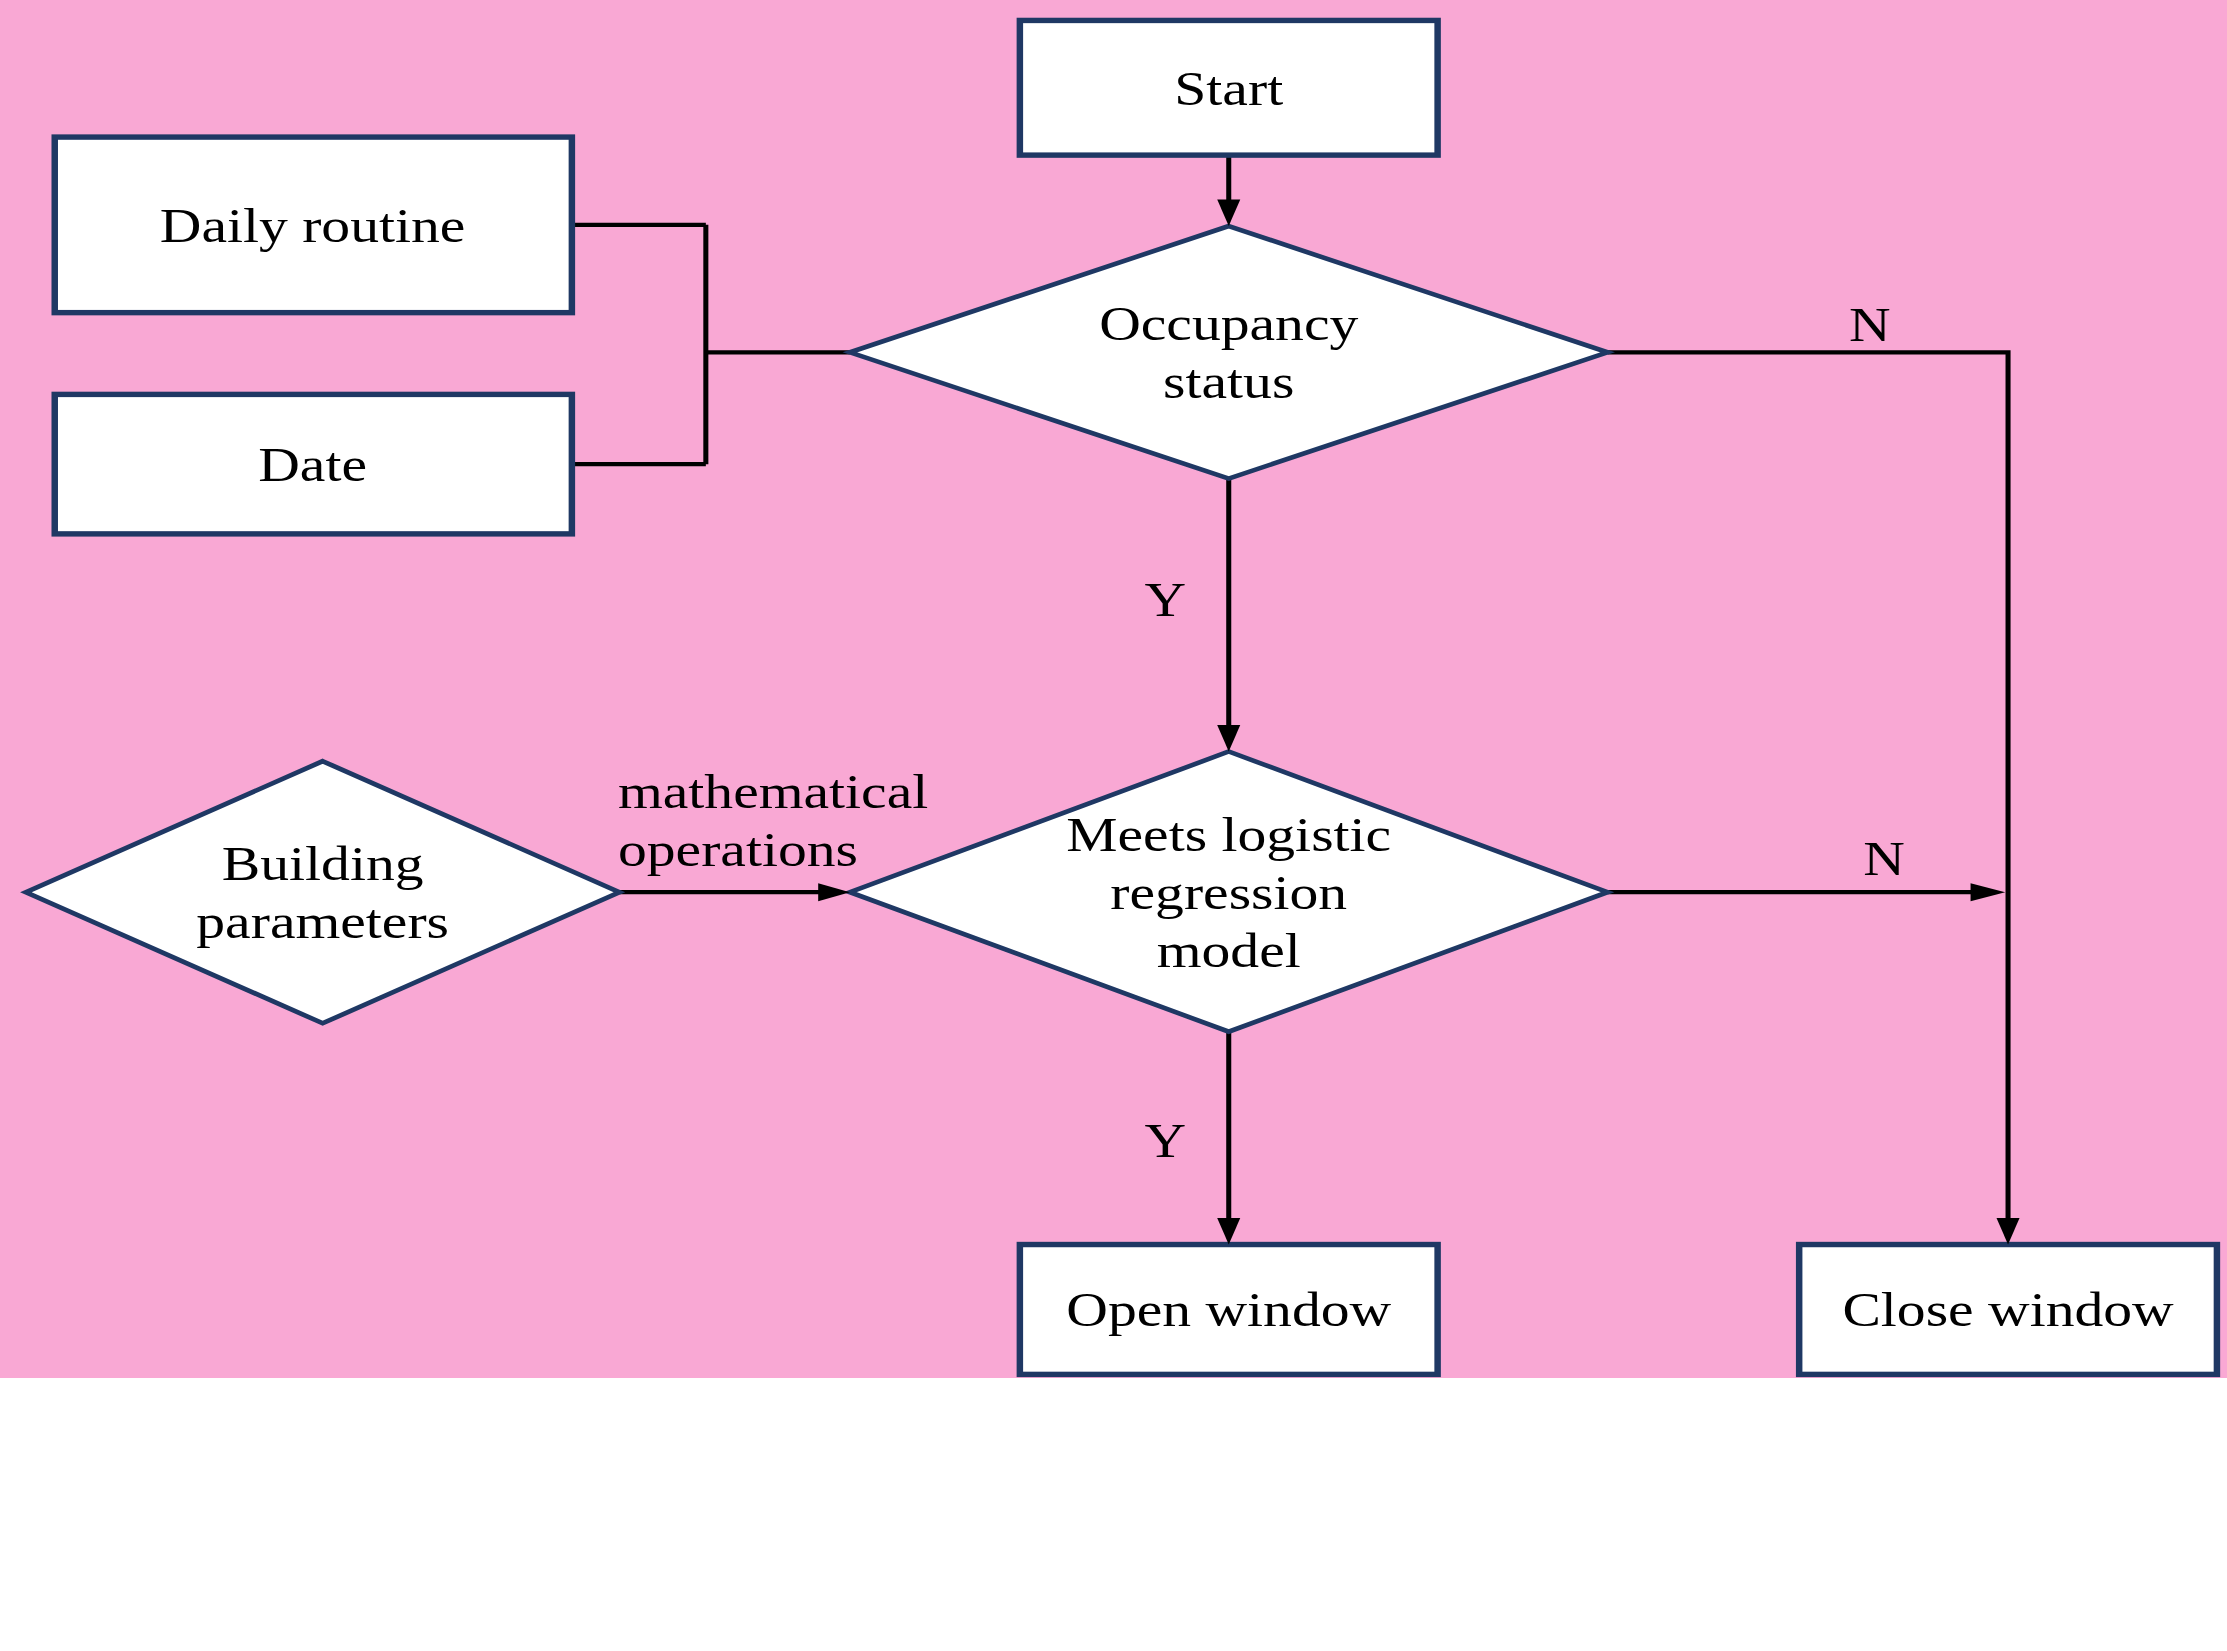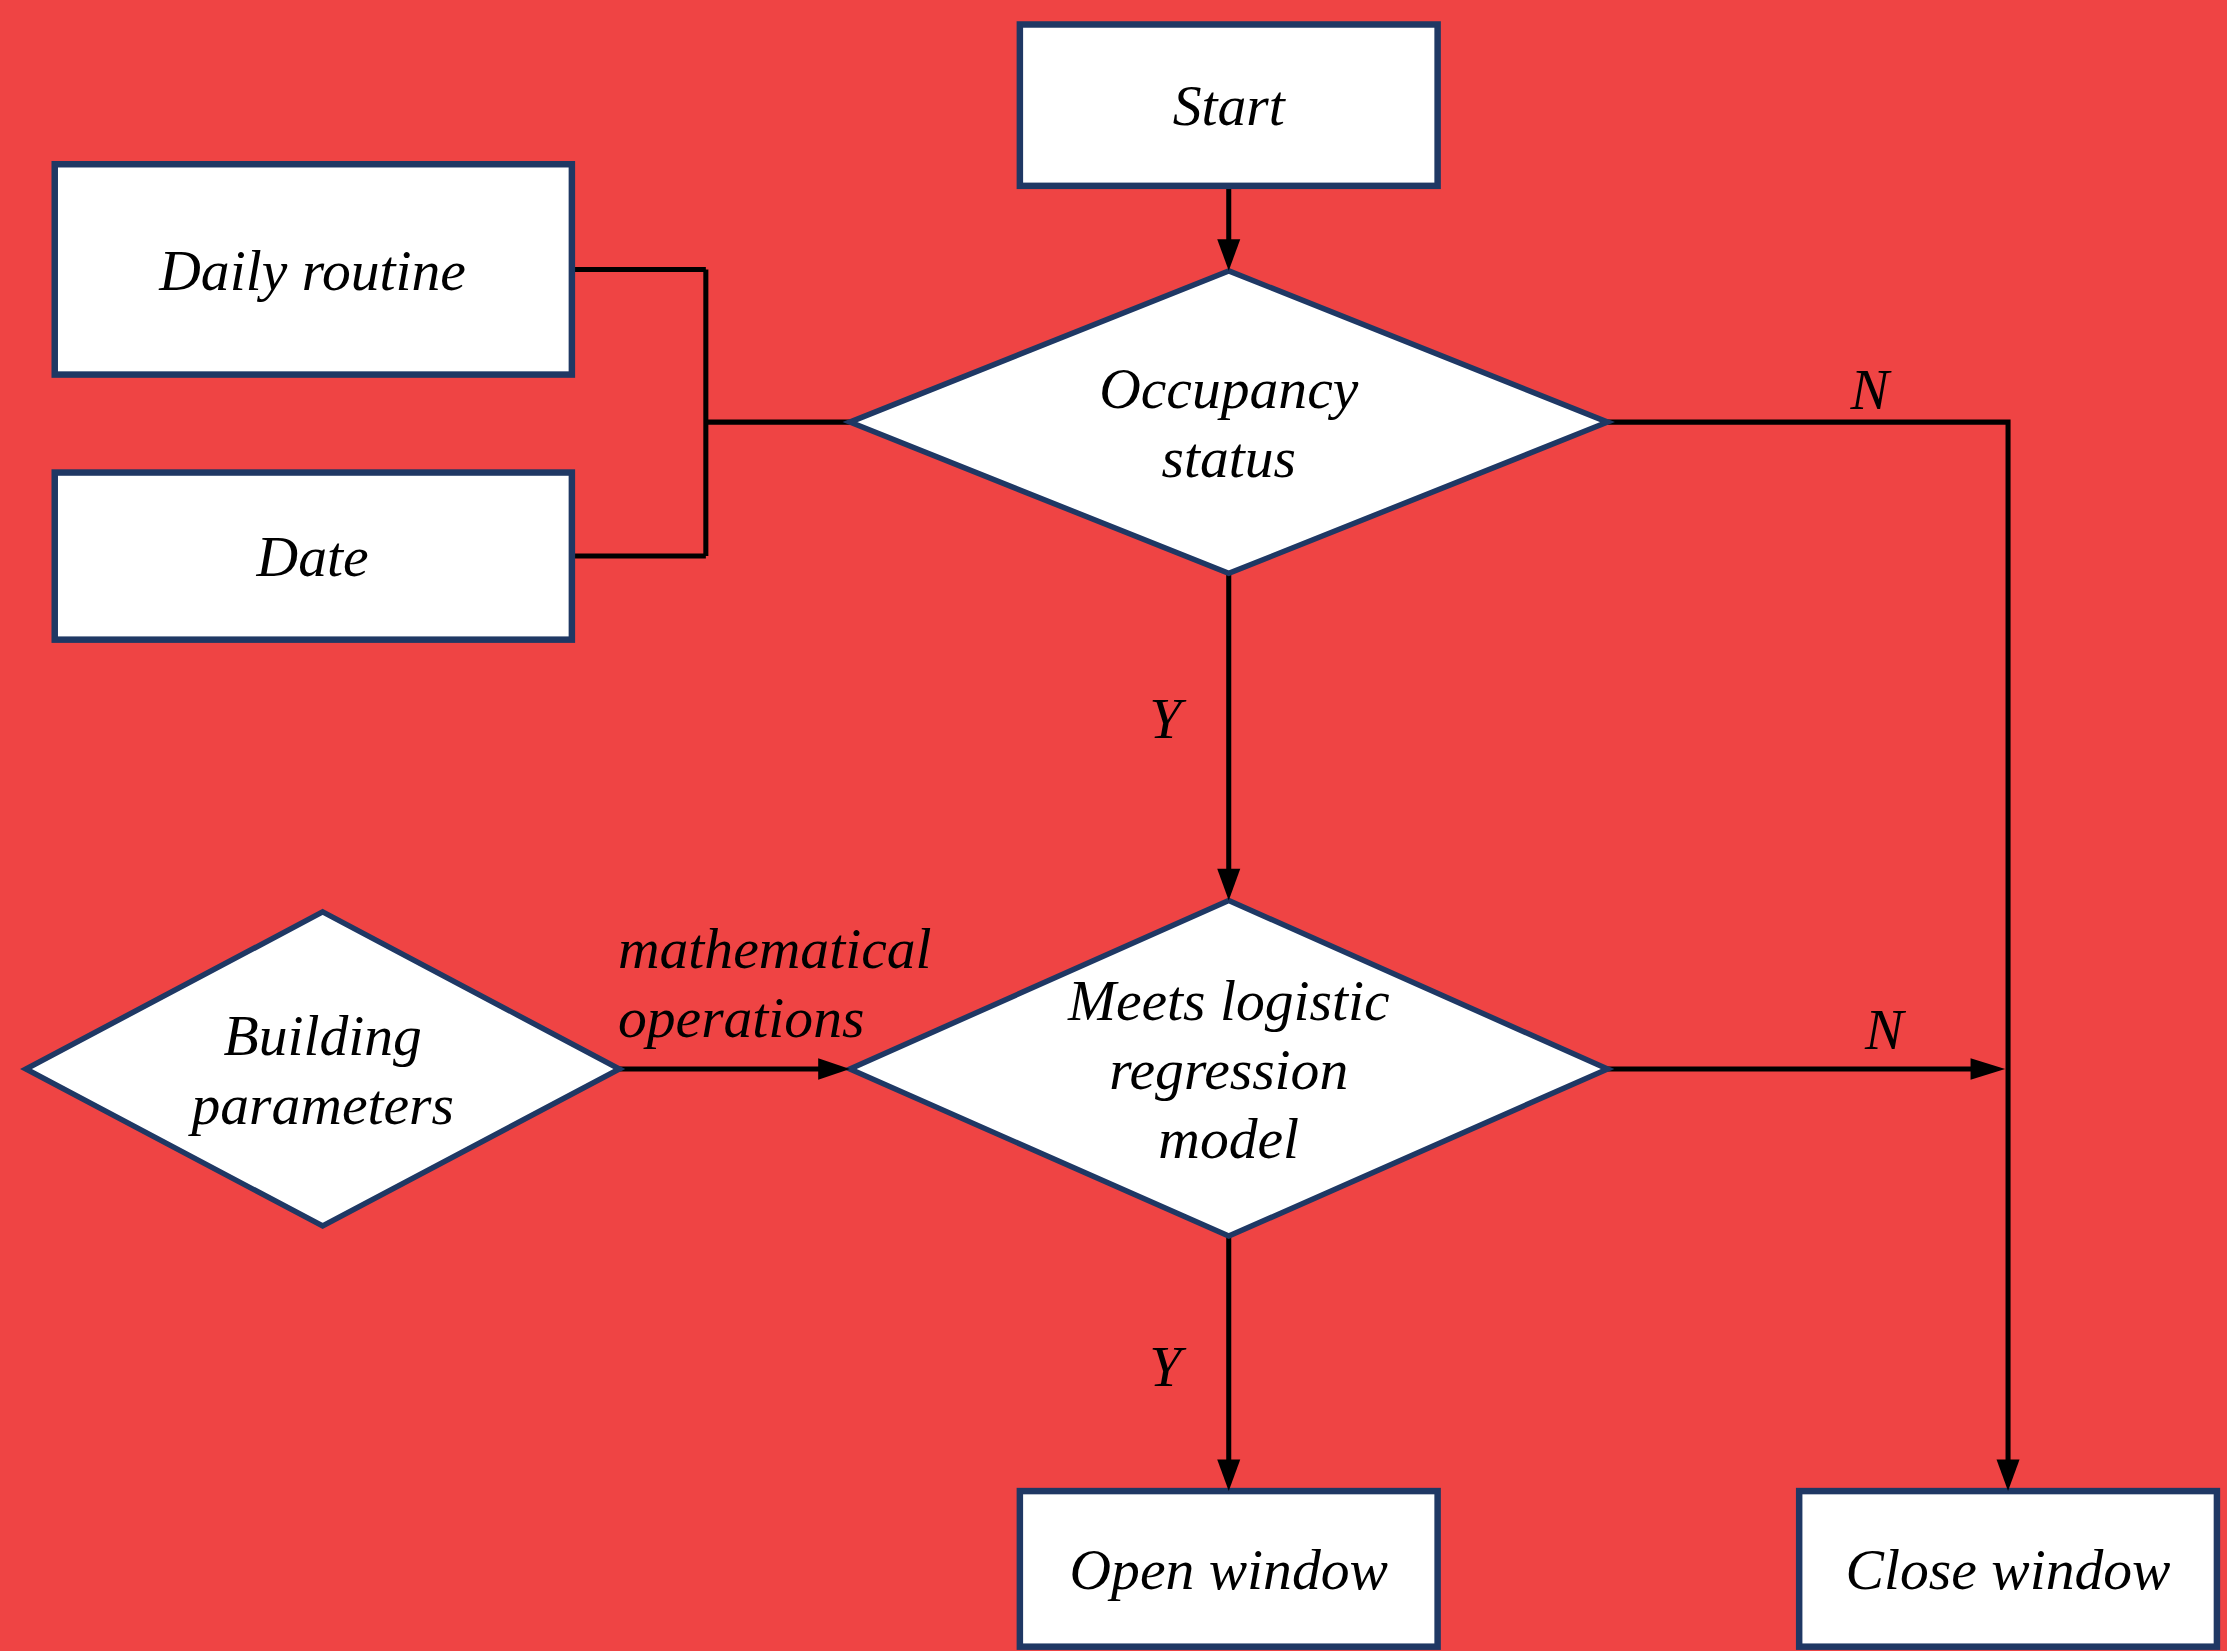--- a/index.html
+++ b/index.html
@@ -3,24 +3,23 @@
 <meta charset="utf-8">
 <style>
   html, body {
     margin: 0;
     padding: 0;
     background: #ffffff;
   }
   #stage {
     position: relative;
     width: 2227px;
-    height: 1651px;
-    background: #ef4444;
+    height: 1378px;
+    background: #f9a8d4;
     overflow: hidden;
-    font-style: italic;
   }
   #stage svg {
     position: absolute;
     left: 0;
     top: 0;
     width: 100%;
     height: 100%;
     display: block;
   }
   .connector {

